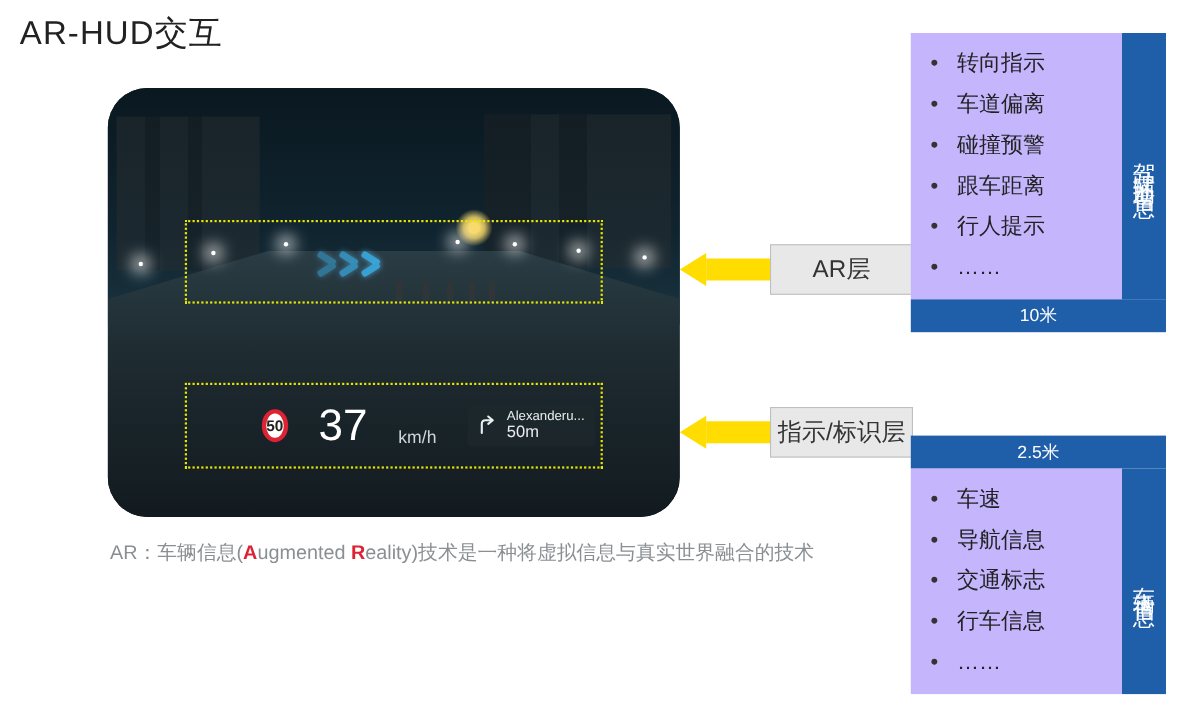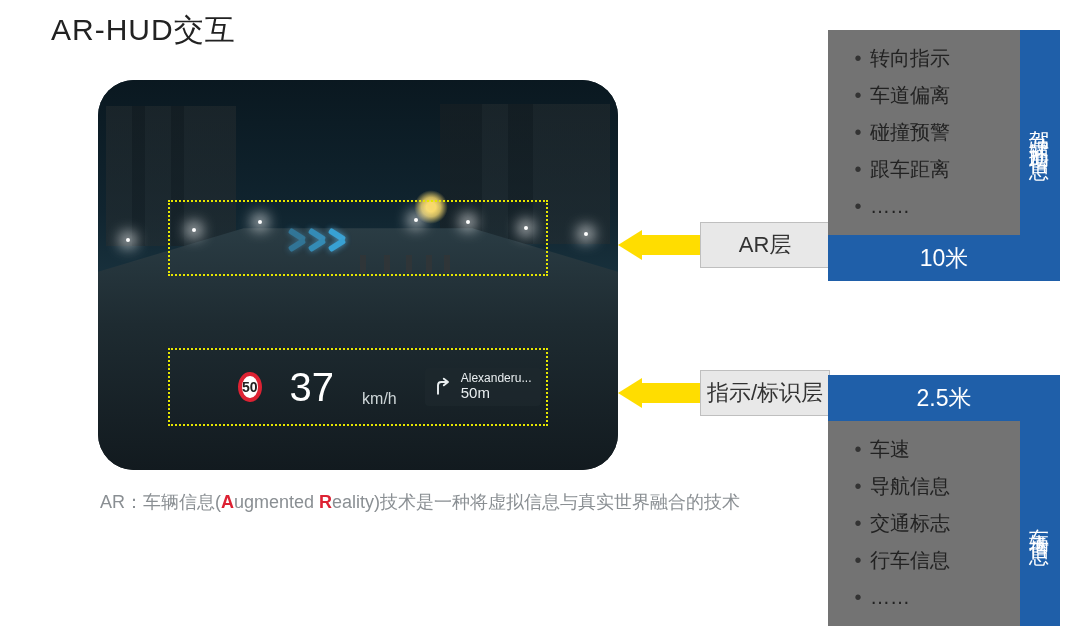--- a/index.html
+++ b/index.html
@@ -12,21 +12,20 @@
     overflow: hidden;
   }
   .title {
     position: absolute;
     top: 10px;
     left: 18px;
     font-size: 30px;
     color: #222;
     font-weight: 400;
     letter-spacing: 1px;
-    margin-left: 33px;
   }
 
   
   .photo-wrap {
     position: absolute;
     top: 80px;
     left: 98px;
     width: 520px;
     height: 390px;
     border-radius: 36px;
@@ -128,37 +127,36 @@
     color:#333; font-size:22px; display:flex; align-items:center; justify-content:center;
     height:46px;
   }
   .label-ar  { top:222px; left:700px; width:130px;}
   .label-ind { top:370px; left:700px; width:130px;text-align:center;}
 
   
   .right-col{ position:absolute; top:30px; right:20px; width:232px; }
   .panel{ display:flex; }
   .panel .list{
-    flex:1; background:#737373;
+    flex:1; background:#c4b5fd;
     padding:10px 4px 10px 18px;
-    text-align:center;
   }
   .panel .list .row{
     display:flex; align-items:center; font-size:20px; color:#222; line-height:1.85;
   }
   .panel .list .row::before{
     content:"•"; color:#333; width:24px; font-size:20px;
   }
   .panel .vtab{
     width:40px; background:#1f5fa9; color:#fff; font-size:20px;
     display:flex; align-items:center; justify-content:center;
     writing-mode:vertical-rl; letter-spacing:6px; padding:8px 0;
   }
   .dist-bar{
-    height:46px; background:#1f5fa9; color:#fff; font-size:23px;
+    height:30px; background:#1f5fa9; color:#fff; font-size:16px;
     display:flex; align-items:center; justify-content:center;
   }
   .gap{ height:94px; }
 </style>
 </head>
 <body>
 
 <div class="title">AR-HUD交互</div>
 
 <div class="photo-wrap">
@@ -221,20 +219,21 @@
 <div class="label-box label-ar">AR层</div>
 <div class="label-box label-ind">指示/标识层</div>
 
 <div class="right-col">
   <div class="panel">
     <div class="list" id="adas-list">
         <div class="row">转向指示</div>
         <div class="row">车道偏离</div>
         <div class="row">碰撞预警</div>
         <div class="row">跟车距离</div>
+        <div class="row">行人提示</div>
         <div class="row">……</div>
       </div>
     <div class="vtab">驾驶辅助信息</div>
   </div>
   <div class="dist-bar">10米</div>
 
   <div class="gap"></div>
 
   <div class="dist-bar">2.5米</div>
   <div class="panel">

